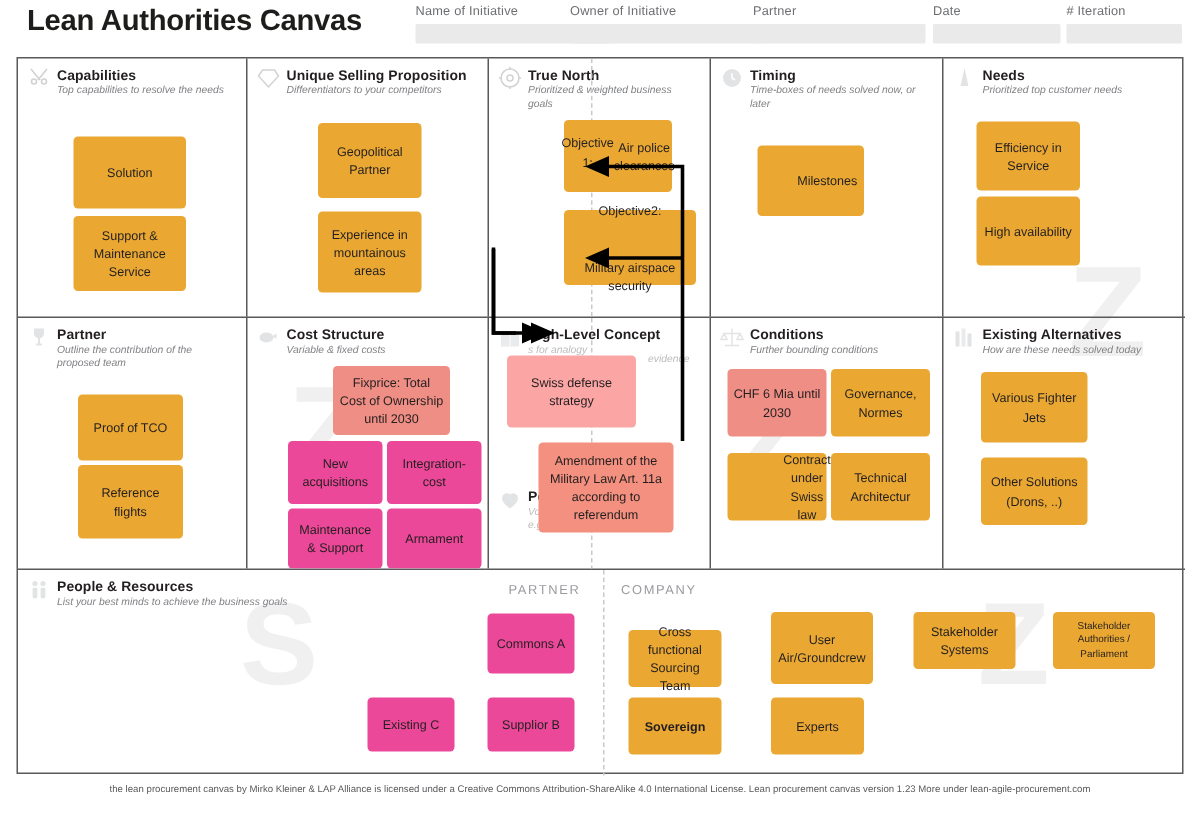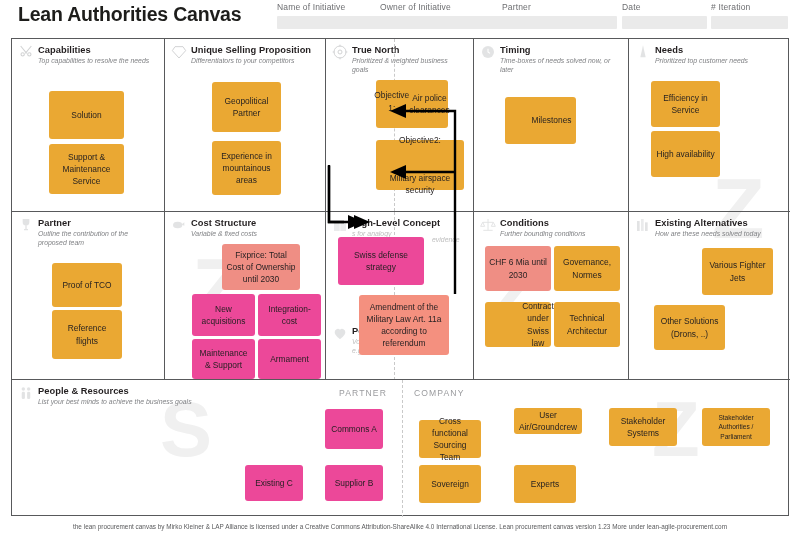--- a/index.html
+++ b/index.html
@@ -55,21 +55,21 @@
     border-radius:3px;
     display:flex;align-items:center;justify-content:center;text-align:center;
     font-size:8.4px;line-height:1.45;color:#231f20;
     padding:2px 4px;
     z-index:4;
   }
   .card.orange{background:#eaa833;}
   .card.yellow{background:#ec4899;}
   .card.red{background:#ef8e84;}
   .card.salmon{background:#f4907f;}
-  .card.pink{background:#ec4899;}
+  .card.pink{background:#fca5a5;}
 
   
   .wm{position:absolute;color:#f0f0f0;font-weight:bold;z-index:0;user-select:none;}
 
   
   .collabel{
     position:absolute;font-size:8.6px;color:#9a9b9e;letter-spacing:1.1px;
     z-index:3;
   }
   .vdash{
@@ -262,21 +262,21 @@
     <div class="cell bl bt" style="left:616px;top:172px;width:162px;height:168px;">
       <div class="ico">
         <svg viewBox="0 0 24 24">
             <rect x="3" y="6" width="4" height="15" fill="#bcbec0"></rect>
             <rect x="9" y="3" width="4" height="18" fill="#cfd0d2"></rect>
             <rect x="15" y="8" width="4" height="13" fill="#bcbec0"></rect>
           </svg>
       </div>
       <div class="celltitle">Existing Alternatives</div>
       <div class="cellsub">How are these needs solved today</div>
-      <div class="card orange" style="left:25px;top:36px;width:71px;height:47px;margin-left:48px;">Various Fighter Jets</div>
+      <div class="card orange" style="left:25px;top:36px;width:71px;height:47px;">Various Fighter Jets</div>
       <div class="card orange" style="left:25px;top:93px;width:71px;height:45px;">Other Solutions (Drons, ..)</div>
     </div>
 
     <div class="cell bt" style="left:0;top:340px;width:778px;height:138px;">
       <div class="ico">
         <svg viewBox="0 0 24 24">
             <circle cx="8" cy="6" r="2.6" fill="#bcbec0"></circle>
             <circle cx="16" cy="6" r="2.6" fill="#bcbec0"></circle>
             <rect x="5.6" y="10" width="4.8" height="11" rx="2" fill="#bcbec0"></rect>
             <rect x="13.6" y="10" width="4.8" height="11" rx="2" fill="#bcbec0"></rect>
@@ -287,24 +287,24 @@
 
       <div class="vdash" style="left:390px;top:0;height:138px;"></div>
       <div class="collabel" style="left:327px;top:8px;">PARTNER</div>
       <div class="collabel" style="left:402px;top:8px;">COMPANY</div>
 
       <div class="card yellow" style="left:313px;top:29px;width:58px;height:40px;">Commons A</div>
       <div class="card yellow" style="left:233px;top:85px;width:58px;height:36px;">Existing C</div>
       <div class="card yellow" style="left:313px;top:85px;width:58px;height:36px;">Supplior B</div>
 
       <div class="card orange" style="left:407px;top:28px;width:62px;height:38px;margin-top:12px;">Cross functional Sourcing Team</div>
-      <div class="card orange" style="left:502px;top:28px;width:68px;height:26px;">User Air/Groundcrew</div>
+      <div class="card orange" style="left:502px;top:28px;width:68px;height:48px;">User Air/Groundcrew</div>
       <div class="card orange" style="left:597px;top:28px;width:68px;height:38px;">Stakeholder Systems</div>
       <div class="card orange" style="left:690px;top:28px;width:68px;height:38px;font-size:6.6px;">Stakeholder Authorities / Parliament</div>
-      <div class="card orange" style="left:407px;top:85px;width:62px;height:38px;">Sovereign</div>
+      <div class="card orange" style="left:407px;top:85px;width:62px;height:38px;font-weight:bold;">Sovereign</div>
       <div class="card orange" style="left:502px;top:85px;width:62px;height:38px;">Experts</div>
     </div>
 
     <svg class="arrowlayer" viewBox="0 0 778 478">
 
       <path d="M443 255 L443 72 L394 72" fill="none" stroke="#000" stroke-width="2.4"></path>
       <polygon points="394,65 378,72 394,79" fill="#000"></polygon>
       <path d="M443 133 L394 133" fill="none" stroke="#000" stroke-width="2.4"></path>
       <polygon points="394,126 378,133 394,140" fill="#000"></polygon>
 

